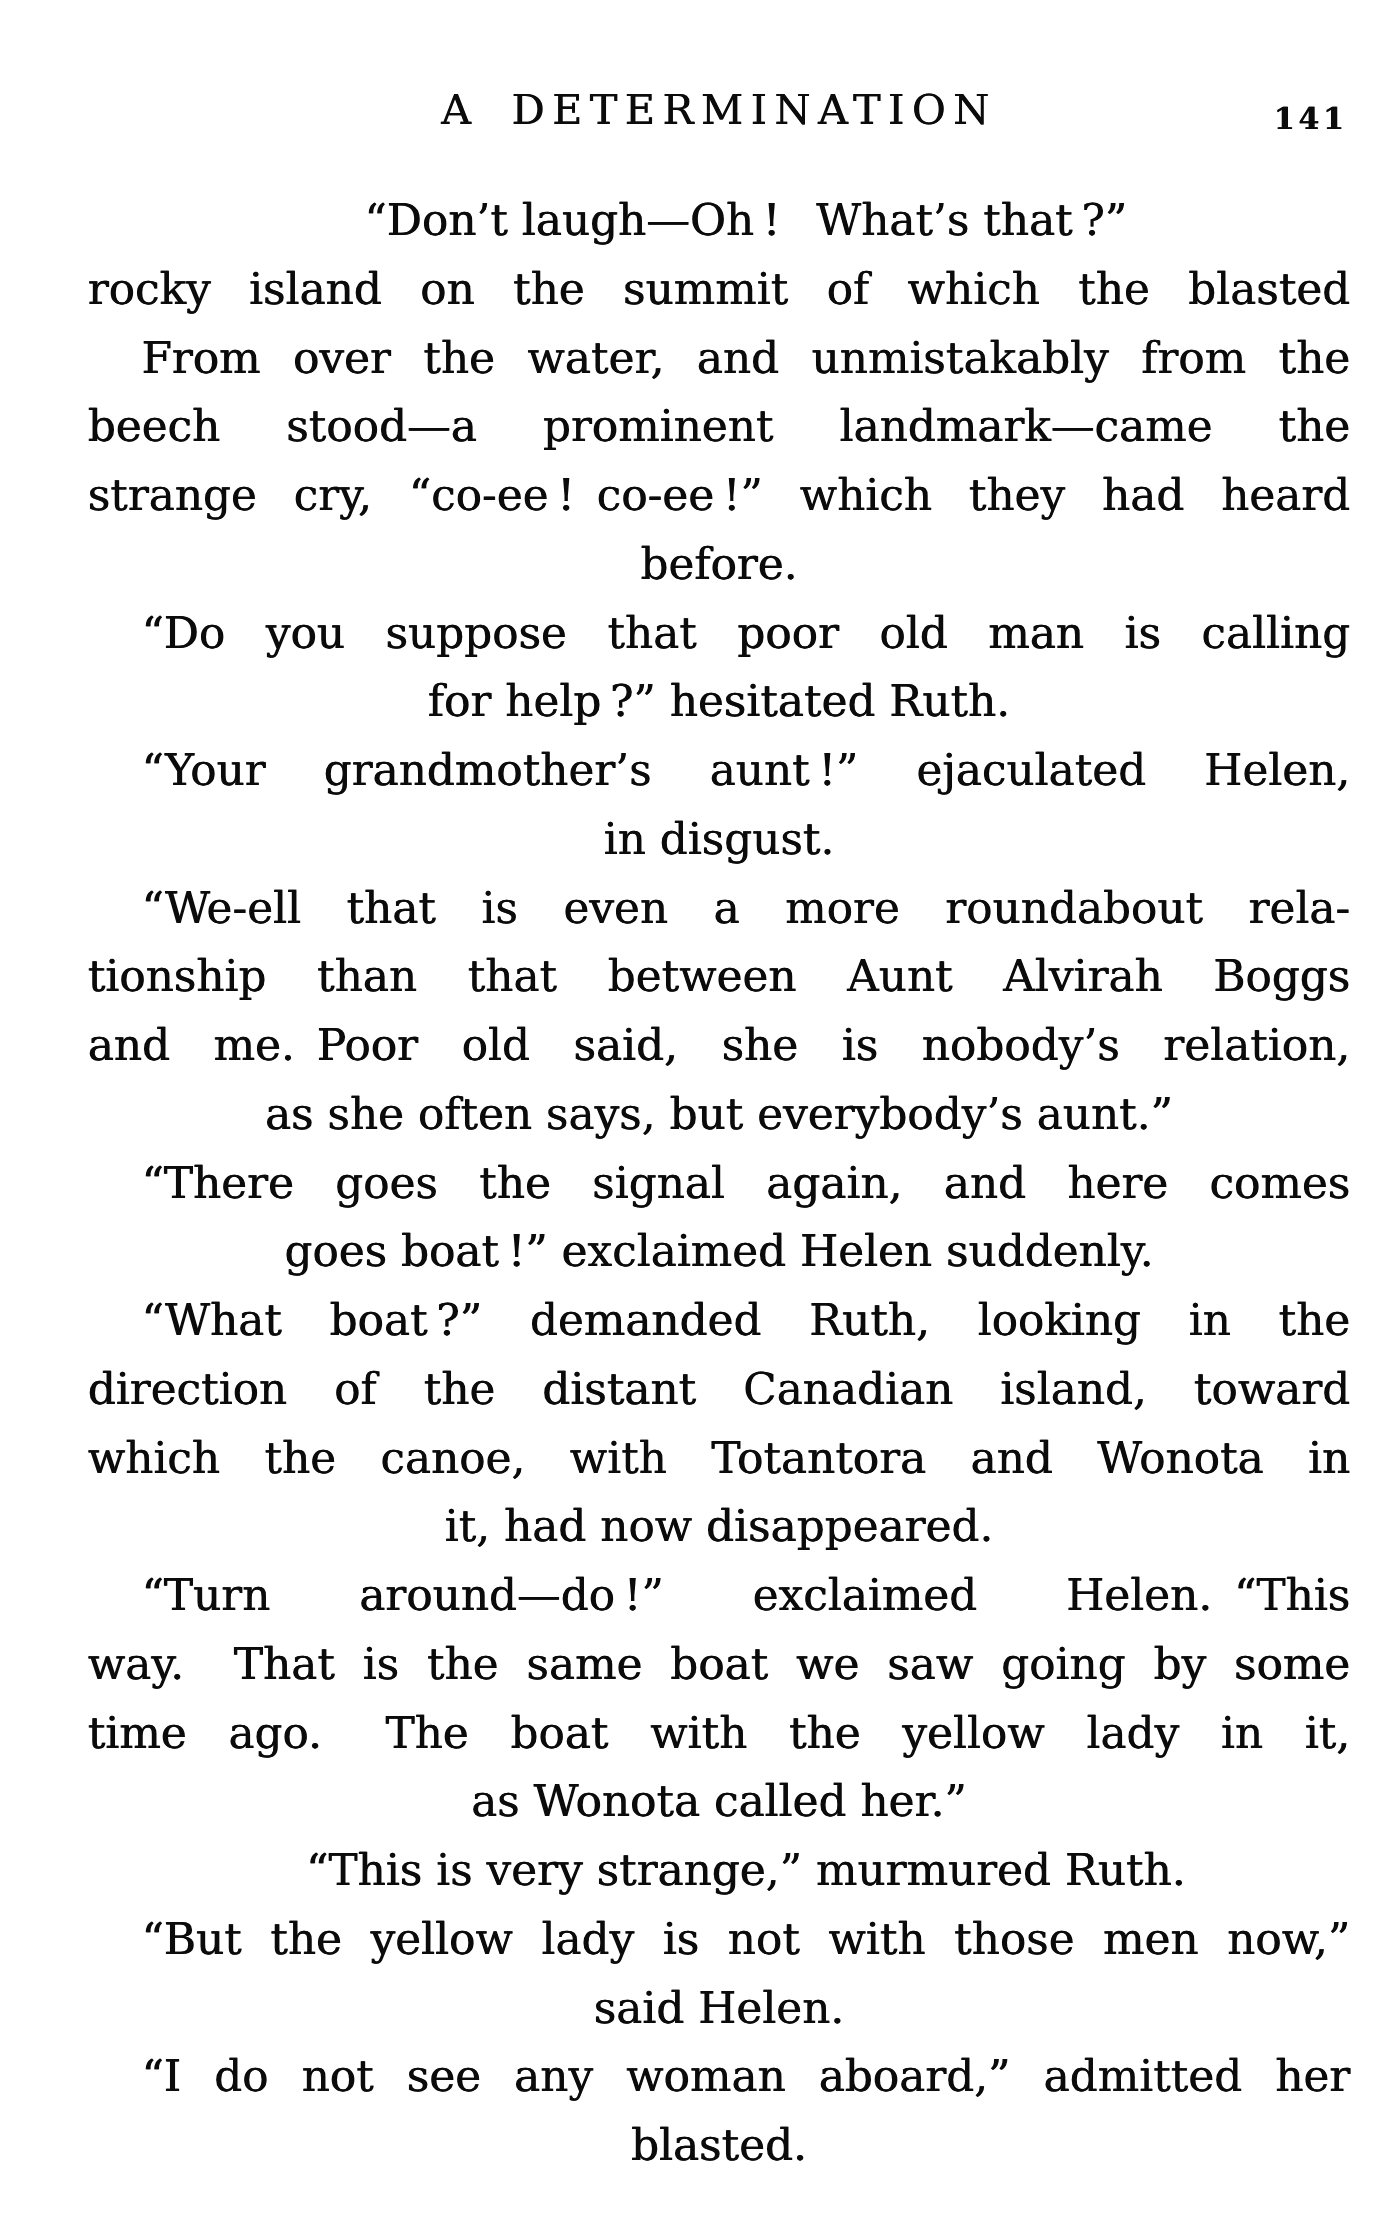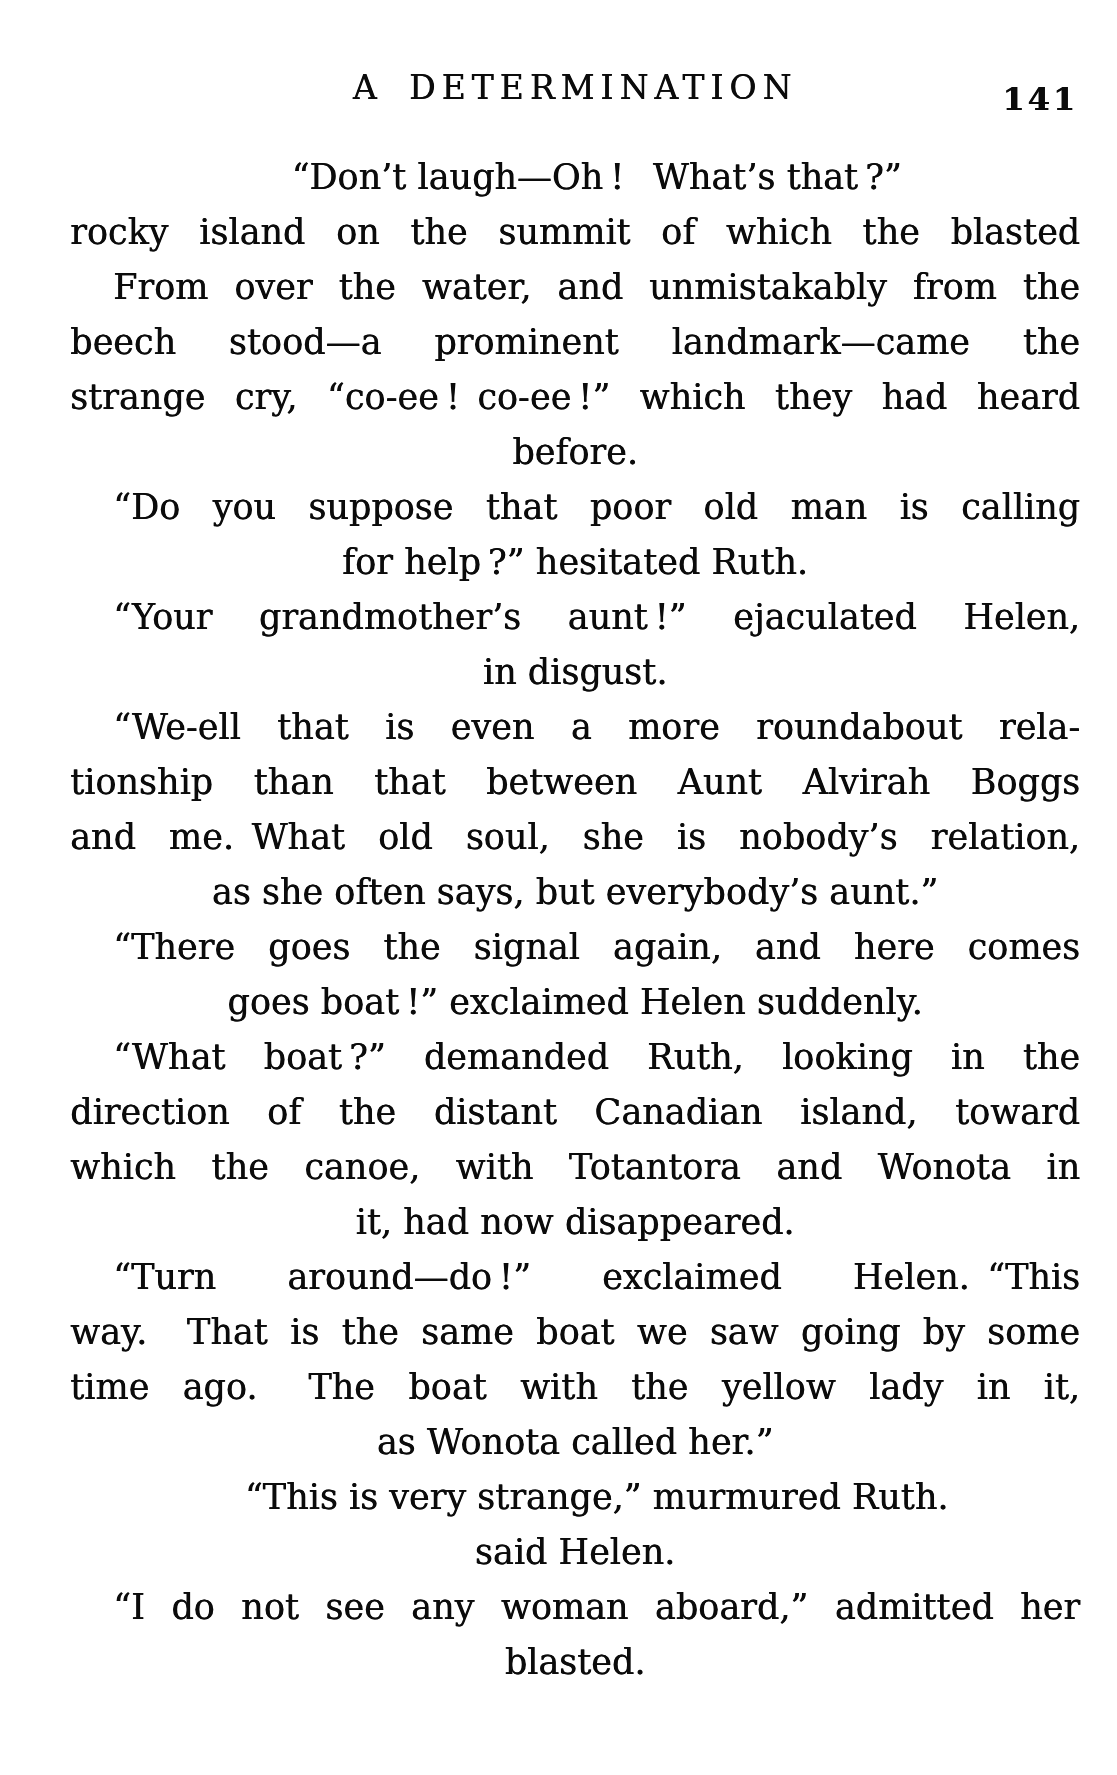--- a/index.html
+++ b/index.html
@@ -34,21 +34,21 @@
     text-align: center;
     font-size: 33px;
     letter-spacing: 6px;
     word-spacing: 10px;
     white-space: nowrap;
   }
   .page-number {
     position: absolute;
     right: 2px;
     top: 12px;
-    font-size: 32px;
+    font-size: 24px;
     letter-spacing: 3px;
     font-weight: bold;
   }
 
   .text-body {
     position: absolute;
     left: 70px;
     top: 150px;
     width: 1010px;
   }
@@ -84,31 +84,32 @@
       <div class="line indent justify">From over the water, and unmistakably from the</div>
       <div class="line justify">beech stood—a prominent landmark—came the</div>
       <div class="line justify">strange cry, “co-ee ! co-ee !” which they had heard</div>
       <div class="line">before.</div>
       <div class="line indent justify">“Do you suppose that poor old man is calling</div>
       <div class="line">for help ?” hesitated Ruth.</div>
       <div class="line indent justify">“Your grandmother’s aunt !” ejaculated Helen,</div>
       <div class="line">in disgust.</div>
       <div class="line indent justify">“We-ell that is even a more roundabout rela-</div>
       <div class="line justify">tionship than that between Aunt Alvirah Boggs</div>
-      <div class="line justify">and me. What old soul, she is nobody’s relation,</div>
+      <div class="line justify">and me. Poor old said, she is nobody’s relation,</div>
       <div class="line">as she often says, but everybody’s aunt.”</div>
       <div class="line indent justify">“There goes the signal again, and here comes</div>
       <div class="line">goes boat !” exclaimed Helen suddenly.</div>
       <div class="line indent justify">“What boat ?” demanded Ruth, looking in the</div>
       <div class="line justify">direction of the distant Canadian island, toward</div>
       <div class="line justify">which the canoe, with Totantora and Wonota in</div>
       <div class="line">it, had now disappeared.</div>
       <div class="line indent justify">“Turn around—do !” exclaimed Helen. “This</div>
       <div class="line justify">way.  That is the same boat we saw going by some</div>
       <div class="line justify">time ago.  The boat with the yellow lady in it,</div>
       <div class="line">as Wonota called her.”</div>
       <div class="line indent">“This is very strange,” murmured Ruth.</div>
+      <div class="line indent justify">“But the yellow lady is not with those men now,”</div>
       <div class="line">said Helen.</div>
       <div class="line indent justify">“I do not see any woman aboard,” admitted her</div>
       <div class="line">blasted.</div>
     </div>
 
 </div>
 
 </body></html>

